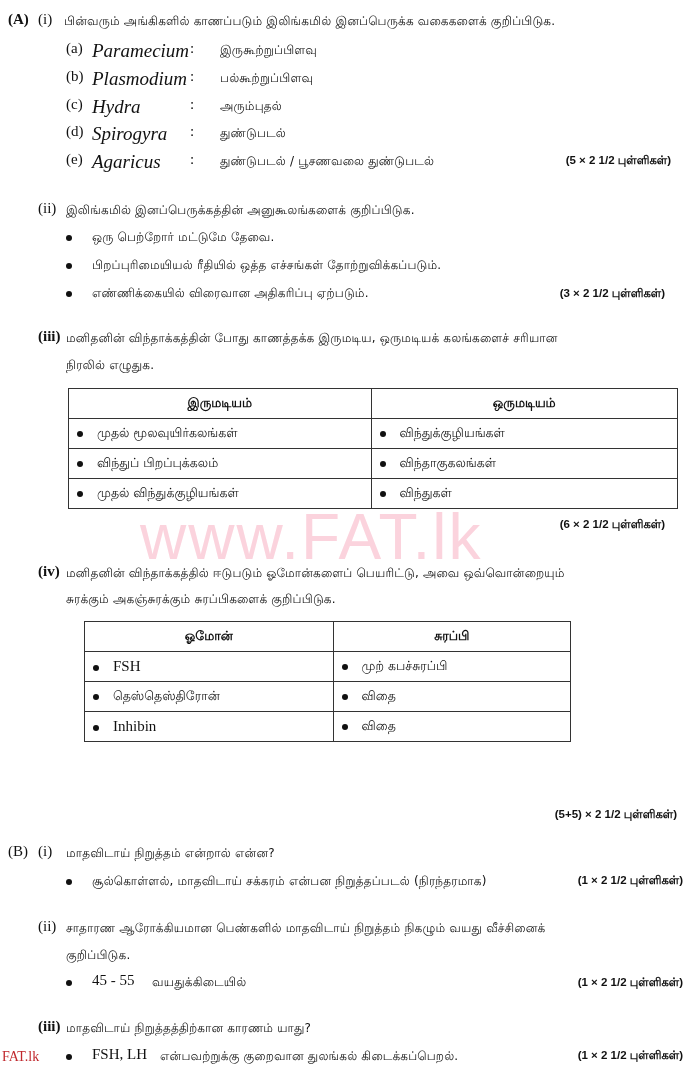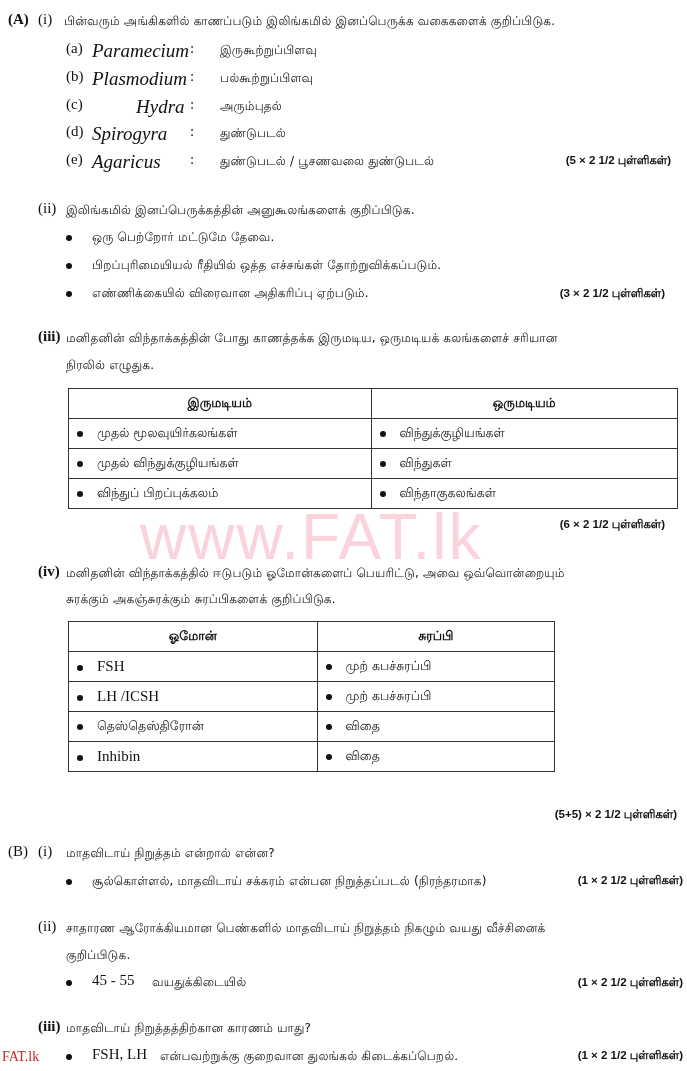--- a/index.html
+++ b/index.html
@@ -50,21 +50,21 @@
     <span class="abs ital" style="left:92px; top:40px;">Paramecium</span>
     <span class="abs lbl" style="left:190px; top:40px;">:</span>
     <span class="abs ta" style="left:220px; top:43px;">இருகூற்றுப்பிளவு</span>
 
     <span class="abs lbl" style="left:66px; top:68px;">(b)</span>
     <span class="abs ital" style="left:92px; top:68px;text-align:center;">Plasmodium</span>
     <span class="abs lbl" style="left:190px; top:68px;">:</span>
     <span class="abs ta" style="left:220px; top:71px;">பல்கூற்றுப்பிளவு</span>
 
     <span class="abs lbl" style="left:66px; top:96px;">(c)</span>
-    <span class="abs ital" style="left:92px; top:96px;margin-left:44px;">Hydra</span>
+    <span class="abs ital" style="left:92px; top:96px;">Hydra</span>
     <span class="abs lbl" style="left:190px; top:96px;">:</span>
     <span class="abs ta" style="left:220px; top:99px;">அரும்புதல்</span>
 
     <span class="abs lbl" style="left:66px; top:123px;">(d)</span>
     <span class="abs ital" style="left:92px; top:123px;">Spirogyra</span>
     <span class="abs lbl" style="left:190px; top:123px;">:</span>
     <span class="abs ta" style="left:220px; top:126px;">துண்டுபடல்</span>
 
     <span class="abs lbl" style="left:66px; top:151px;">(e)</span>
     <span class="abs ital" style="left:92px; top:151px;">Agaricus</span>
@@ -98,53 +98,49 @@
         <th>இருமடியம்</th>
         <th>ஒருமடியம்</th>
       </tr>
     </thead>
     <tbody>
       <tr>
         <td><span class="bullet"></span><span>முதல் மூலவுயிர்கலங்கள்</span></td>
         <td><span class="bullet"></span><span>விந்துக்குழியங்கள்</span></td>
       </tr>
       <tr>
+        <td><span class="bullet"></span><span>விந்துப் பிறப்புக்கலம்</span></td>
+        <td><span class="bullet"></span><span>விந்தாகுகலங்கள்</span></td>
+      </tr>
+      <tr>
         <td><span class="bullet"></span><span>முதல் விந்துக்குழியங்கள்</span></td>
         <td><span class="bullet"></span><span>விந்துகள்</span></td>
-      </tr>
-      <tr>
-        <td><span class="bullet"></span><span>விந்துப் பிறப்புக்கலம்</span></td>
-        <td><span class="bullet"></span><span>விந்தாகுகலங்கள்</span></td>
       </tr>
     </tbody>
   </table>
   <span class="abs marks" style="right:22px; top:518px;">(6 × 2 1/2 புள்ளிகள்)</span>
 
   <span class="abs lblb" style="left:38px; top:563px;">(iv)</span>
   <span class="abs ta" style="left:66px; top:566px;">மனிதனின் விந்தாக்கத்தில் ஈடுபடும் ஓமோன்களைப் பெயரிட்டு, அவை ஒவ்வொன்றையும்</span>
   <span class="abs ta" style="left:66px; top:592px;">சுரக்கும் அகஞ்சுரக்கும் சுரப்பிகளைக் குறிப்பிடுக.</span>
 
-  <table class="ans" style="left:68px; top:621px; width:487px;">
+  <table class="ans" style="left:84px; top:621px; width:487px;">
     <colgroup>
         <col style="width:303px">
         <col style="width:307px">
       </colgroup>
     <thead>
       <tr>
         <th>ஓமோன்</th>
         <th>சுரப்பி</th>
       </tr>
     </thead>
     <tbody>
       <tr>
         <td><span class="bullet"></span><span class="en">FSH</span></td>
-        <td><span class="bullet"></span><span>முற் கபச்சுரப்பி</span></td>
-      </tr>
-      <tr>
-        <td><span class="bullet"></span><span class="en">LH /ICSH</span></td>
         <td><span class="bullet"></span><span>முற் கபச்சுரப்பி</span></td>
       </tr>
       <tr>
         <td><span class="bullet"></span><span>தெஸ்தெஸ்திரோன்</span></td>
         <td><span class="bullet"></span><span>விதை</span></td>
       </tr>
       <tr>
         <td><span class="bullet"></span><span class="en">Inhibin</span></td>
         <td><span class="bullet"></span><span>விதை</span></td>
       </tr>

